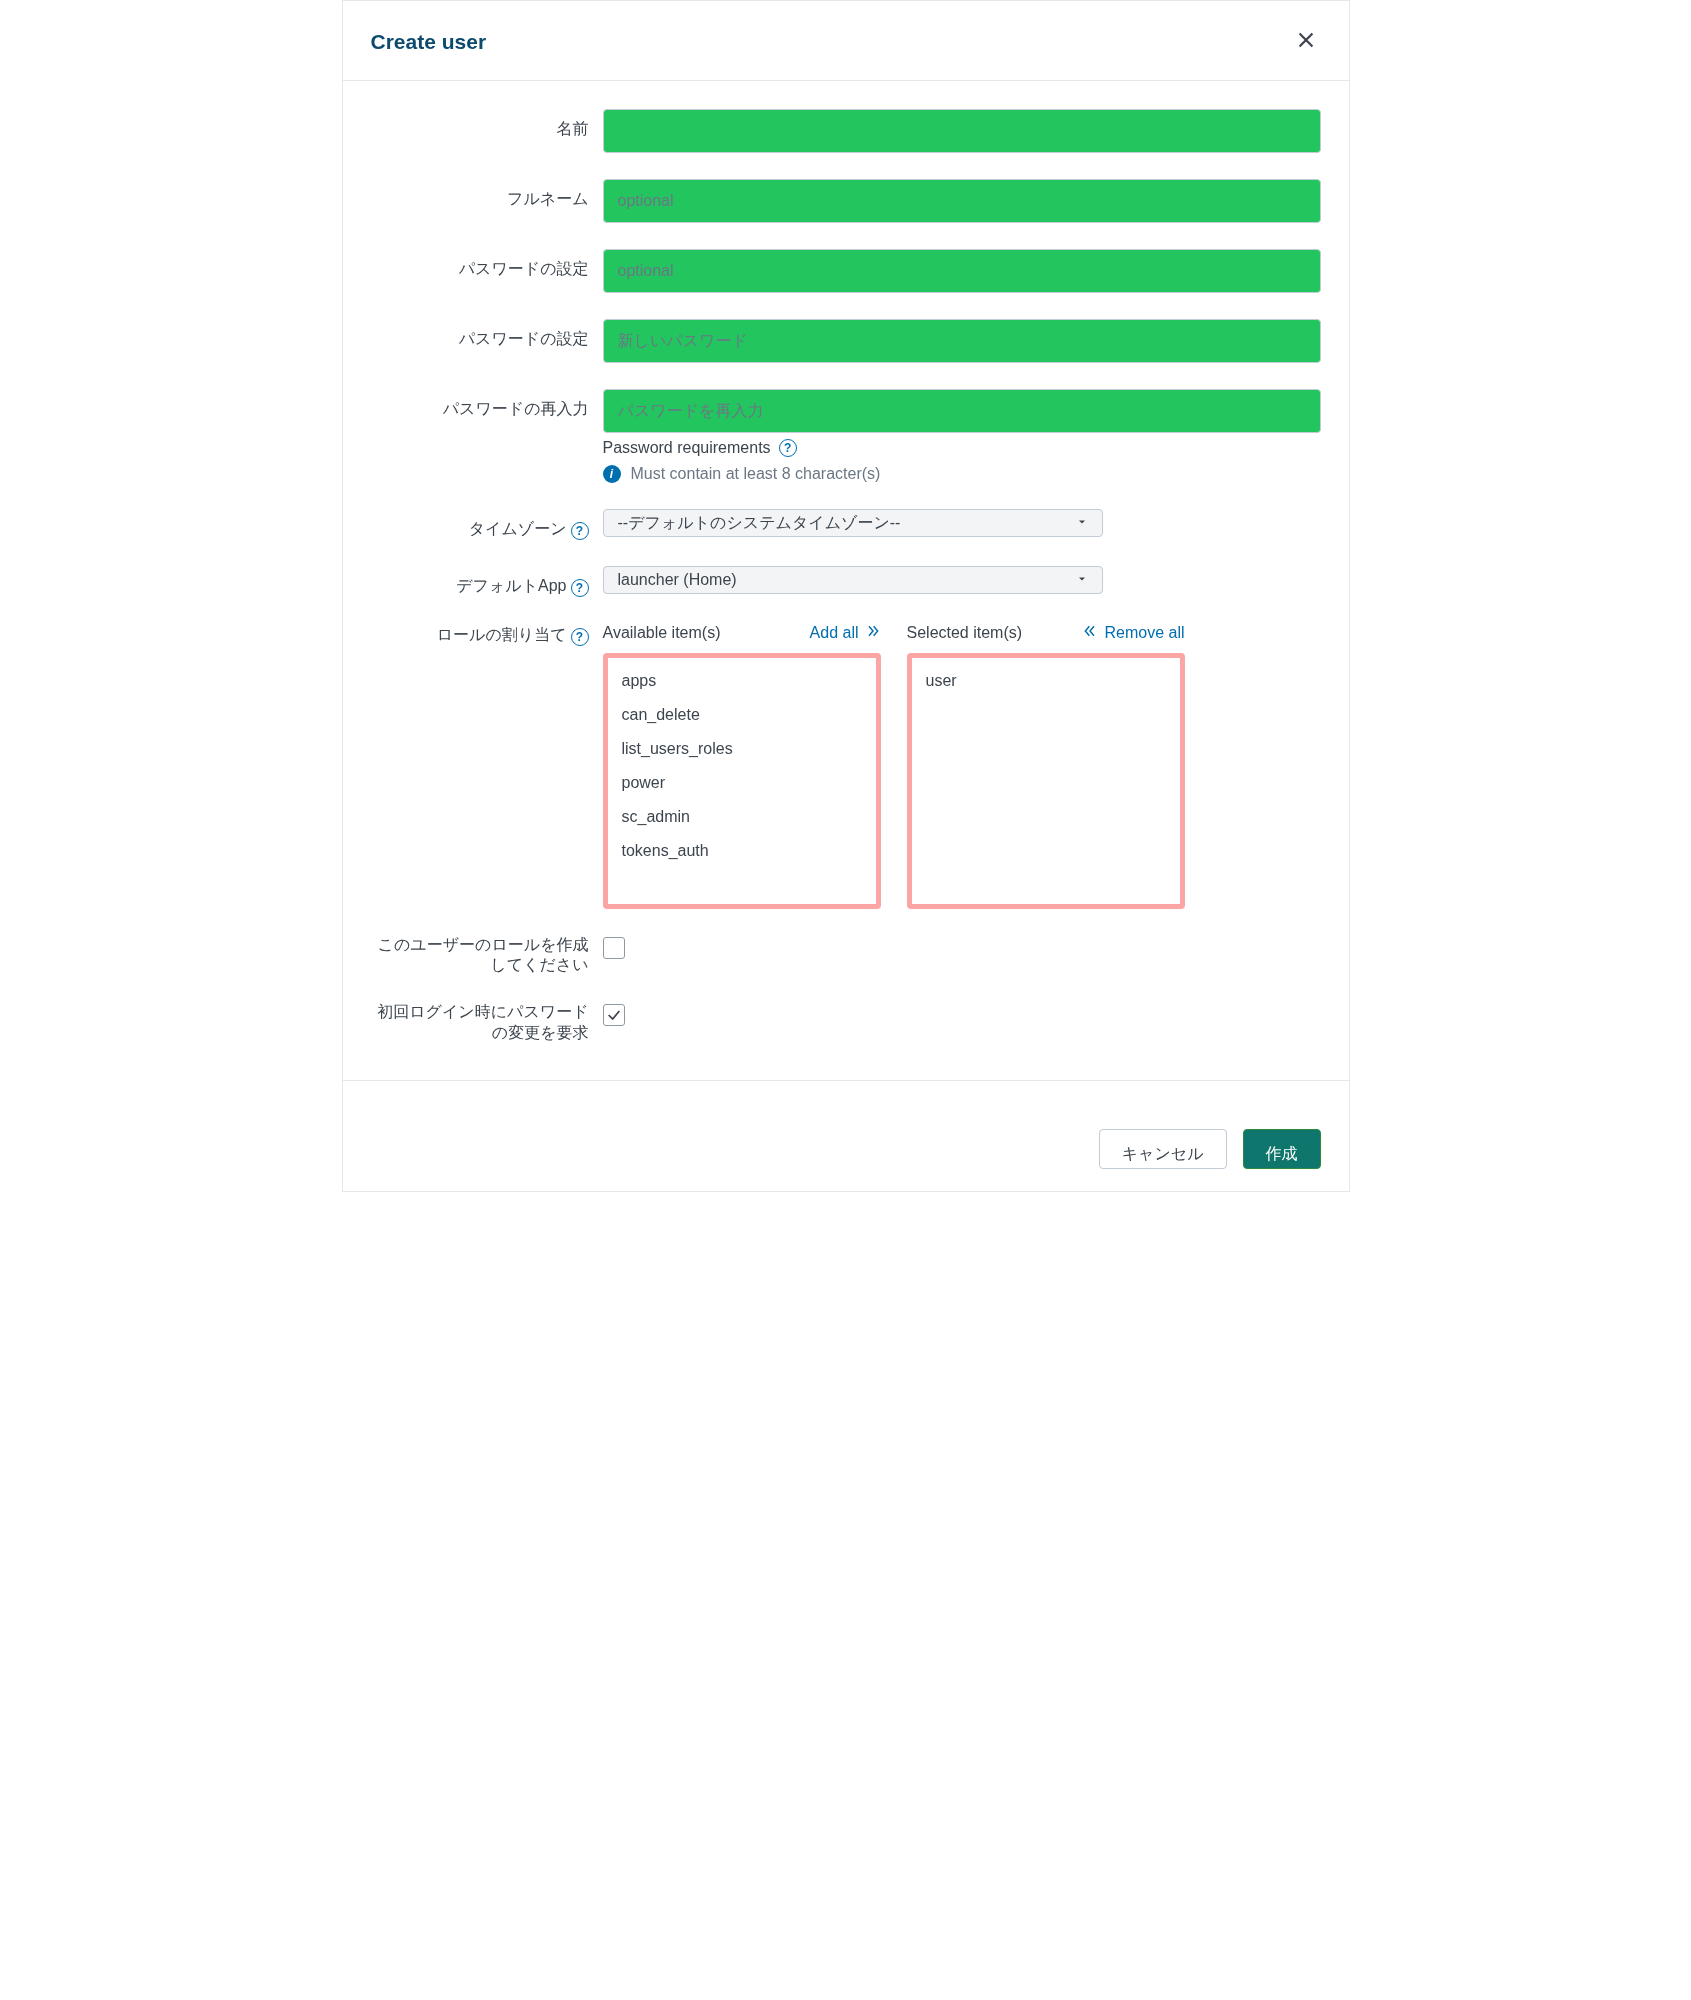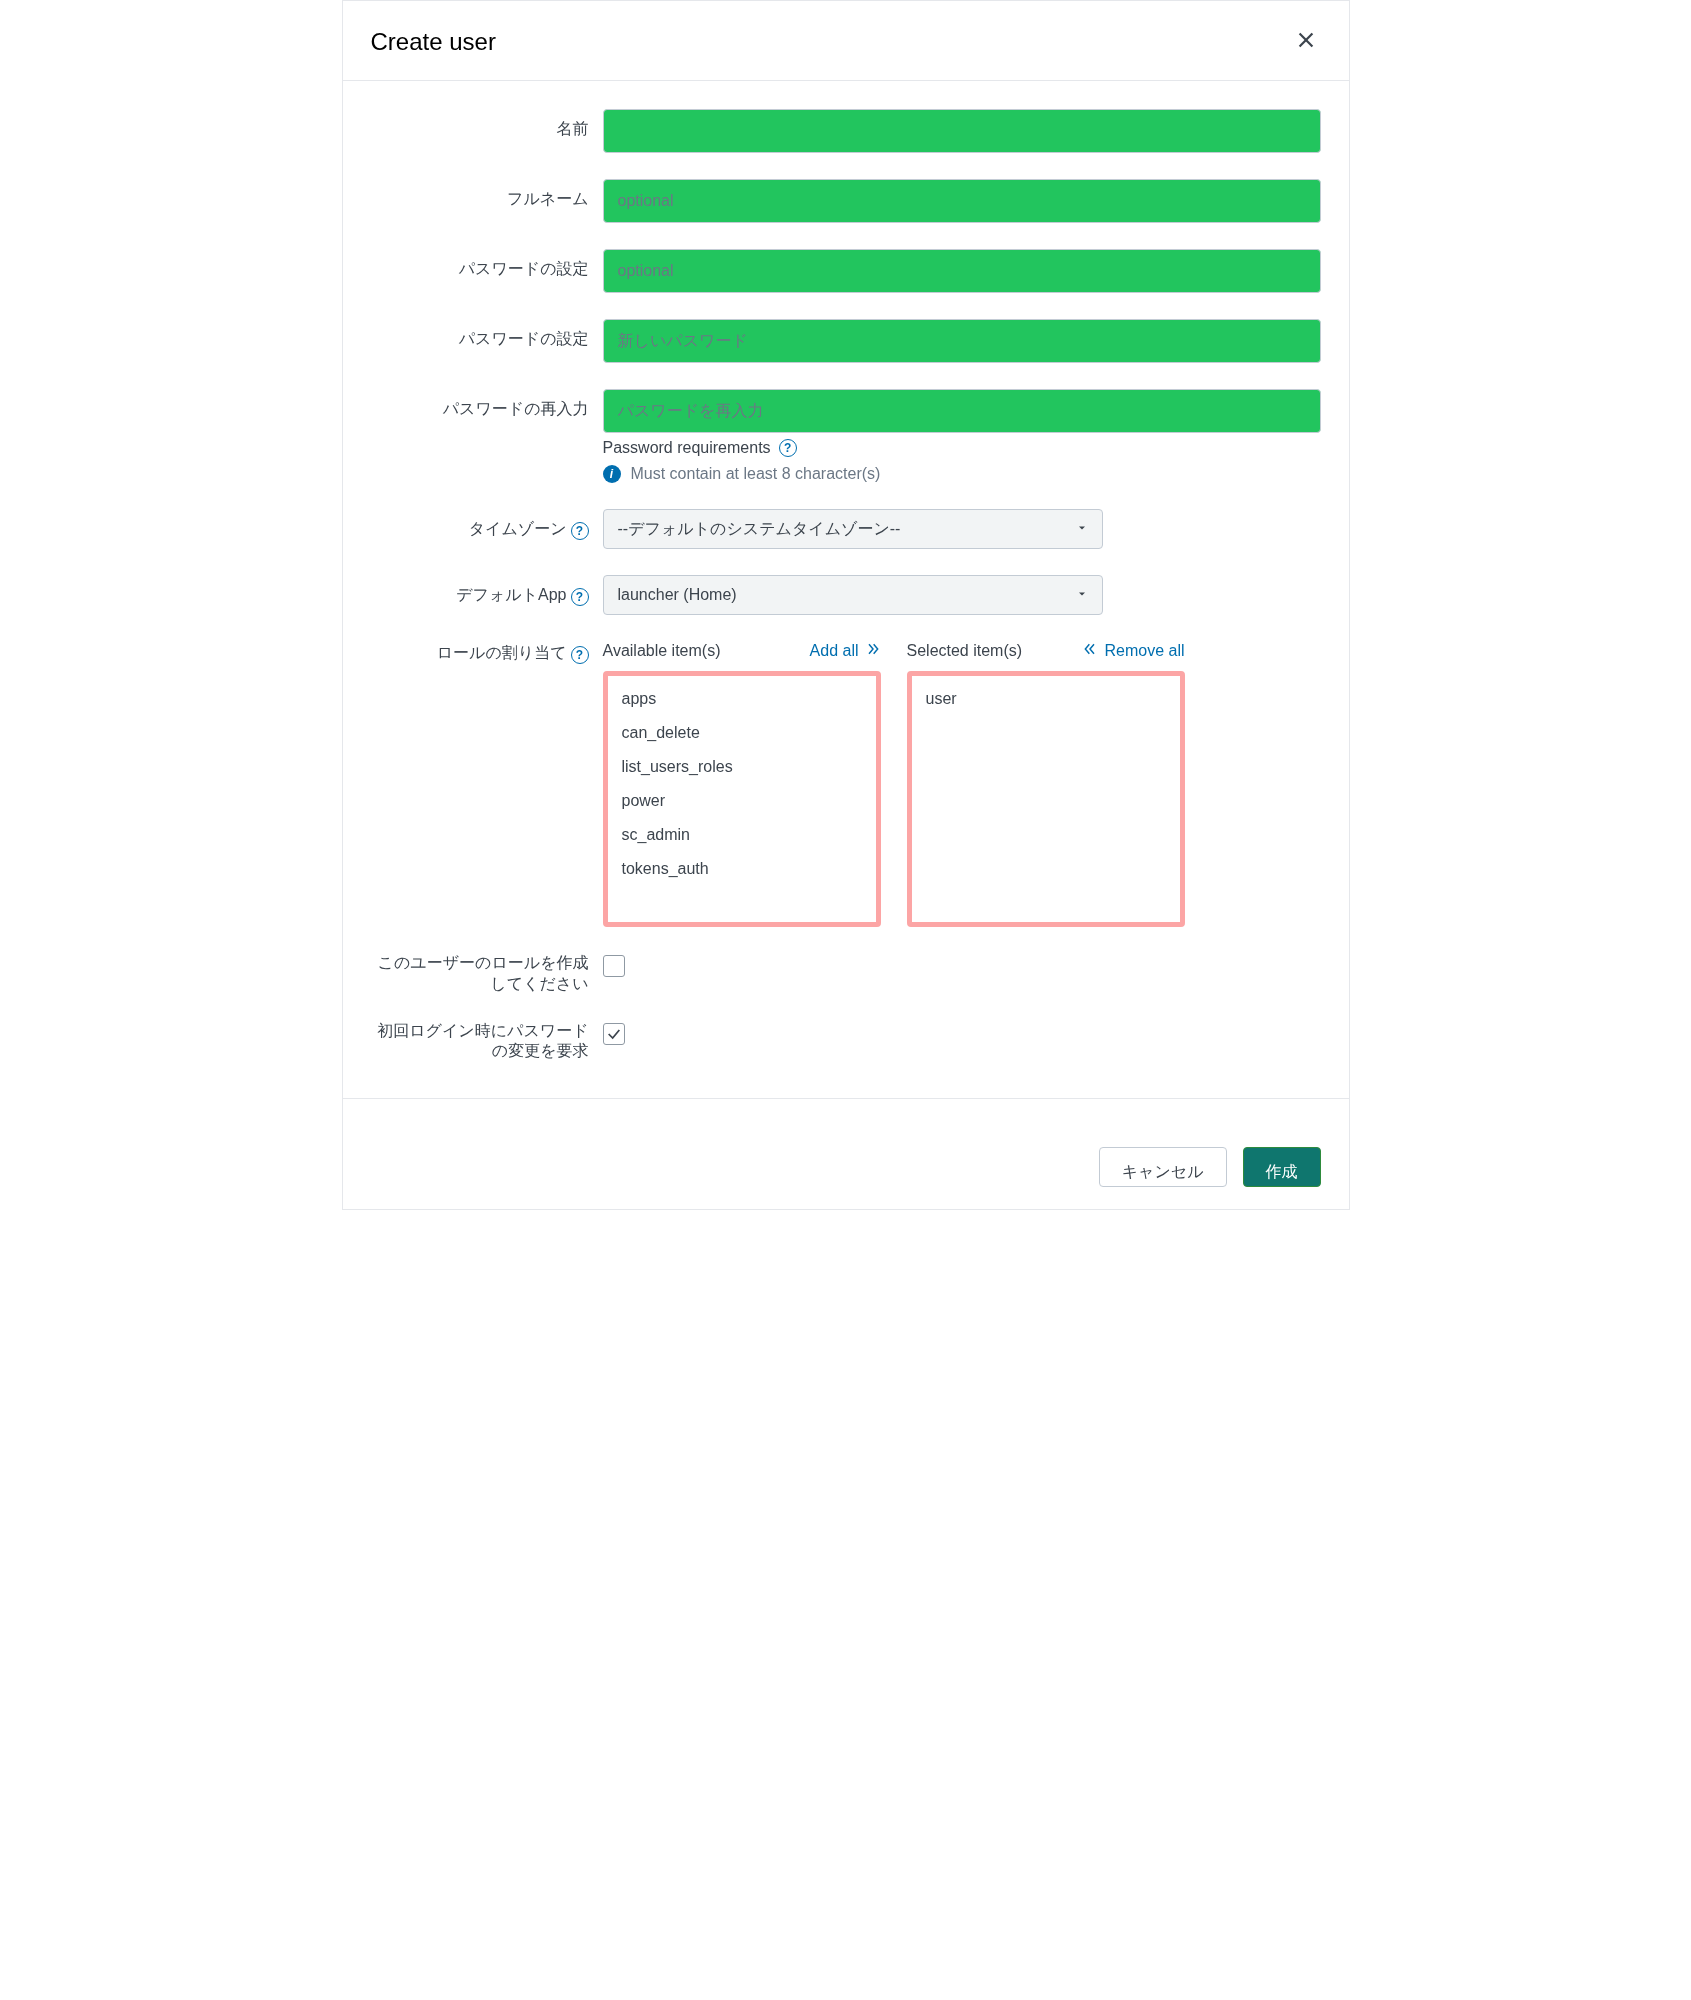--- a/index.html
+++ b/index.html
@@ -17,23 +17,23 @@
     background: #fff;
   }
   .dialog-header {
     display: flex;
     align-items: center;
     justify-content: space-between;
     padding: 24px 28px 22px 28px;
     border-bottom: 1px solid #e5e7eb;
   }
   .dialog-title {
-    font-size: 24px;
-    font-weight: 400;
-    color: #000000;
+    font-size: 21px;
+    font-weight: 700;
+    color: #0c4a6e;
   }
   .close-btn {
     background: none; border: none; cursor: pointer;
     padding: 4px;
     color: #3c444d;
   }
   .close-btn svg { width: 22px; height: 22px; }
   .dialog-body {
     padding: 28px 28px 36px 28px;
   }
@@ -73,21 +73,21 @@
     font-size: 16px;
     color: #3c444d;
     background: #22c55e;
   }
   input[type="text"]::placeholder,
   input[type="password"]::placeholder {
     color: #6b7785;
   }
   .select {
     width: 500px;
-    height: 40px;
+    height: 28px;
     border: 1px solid #c3cbd4;
     border-radius: 4px;
     background: #f2f4f5;
     display: flex;
     align-items: center;
     justify-content: space-between;
     padding: 0 14px;
     cursor: pointer;
     color: #3c444d;
     font-size: 16px;

